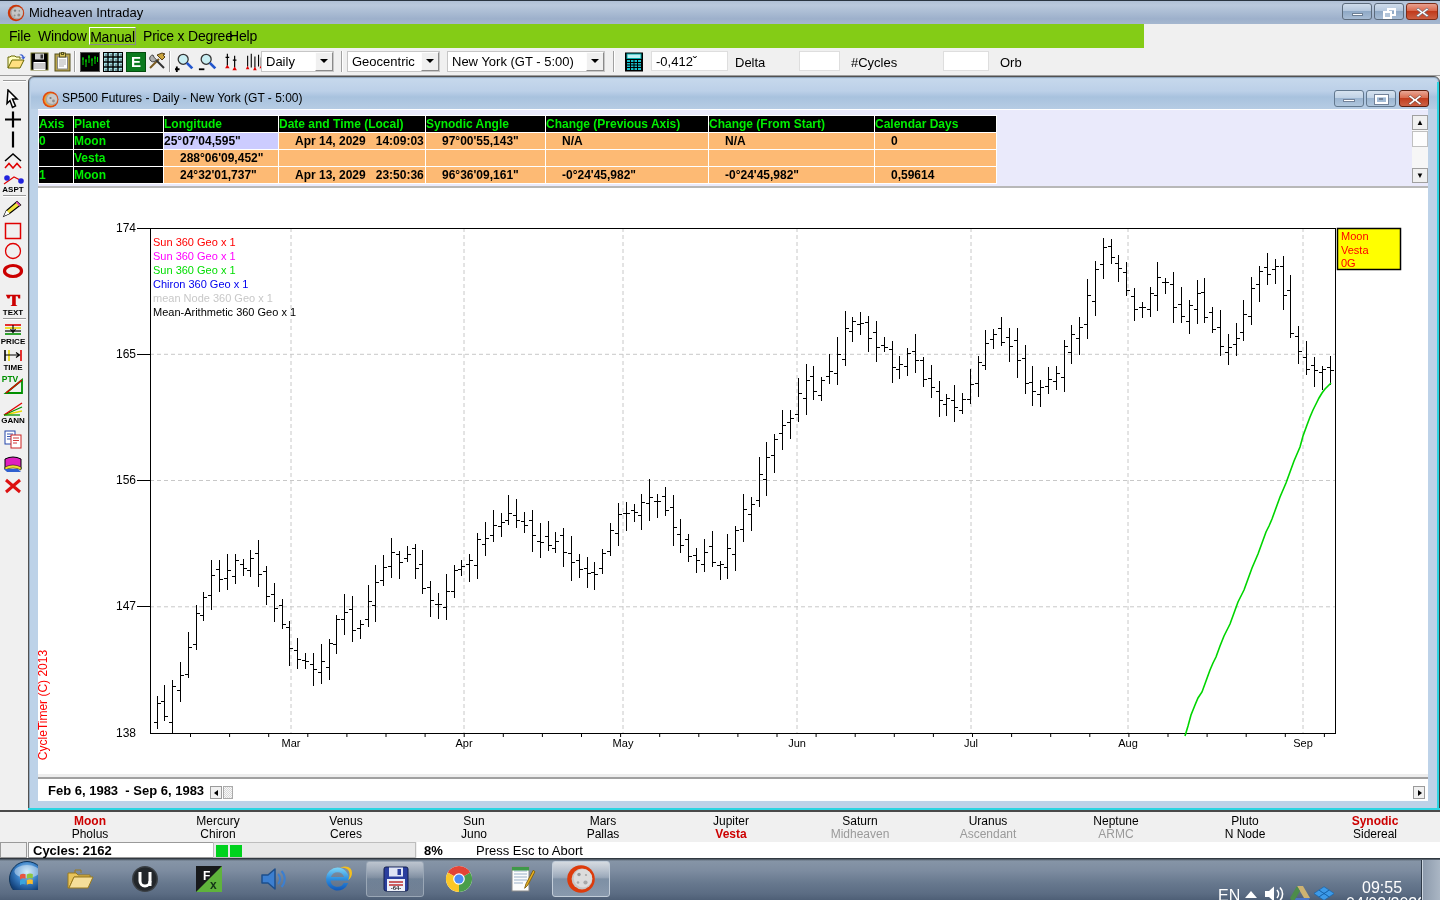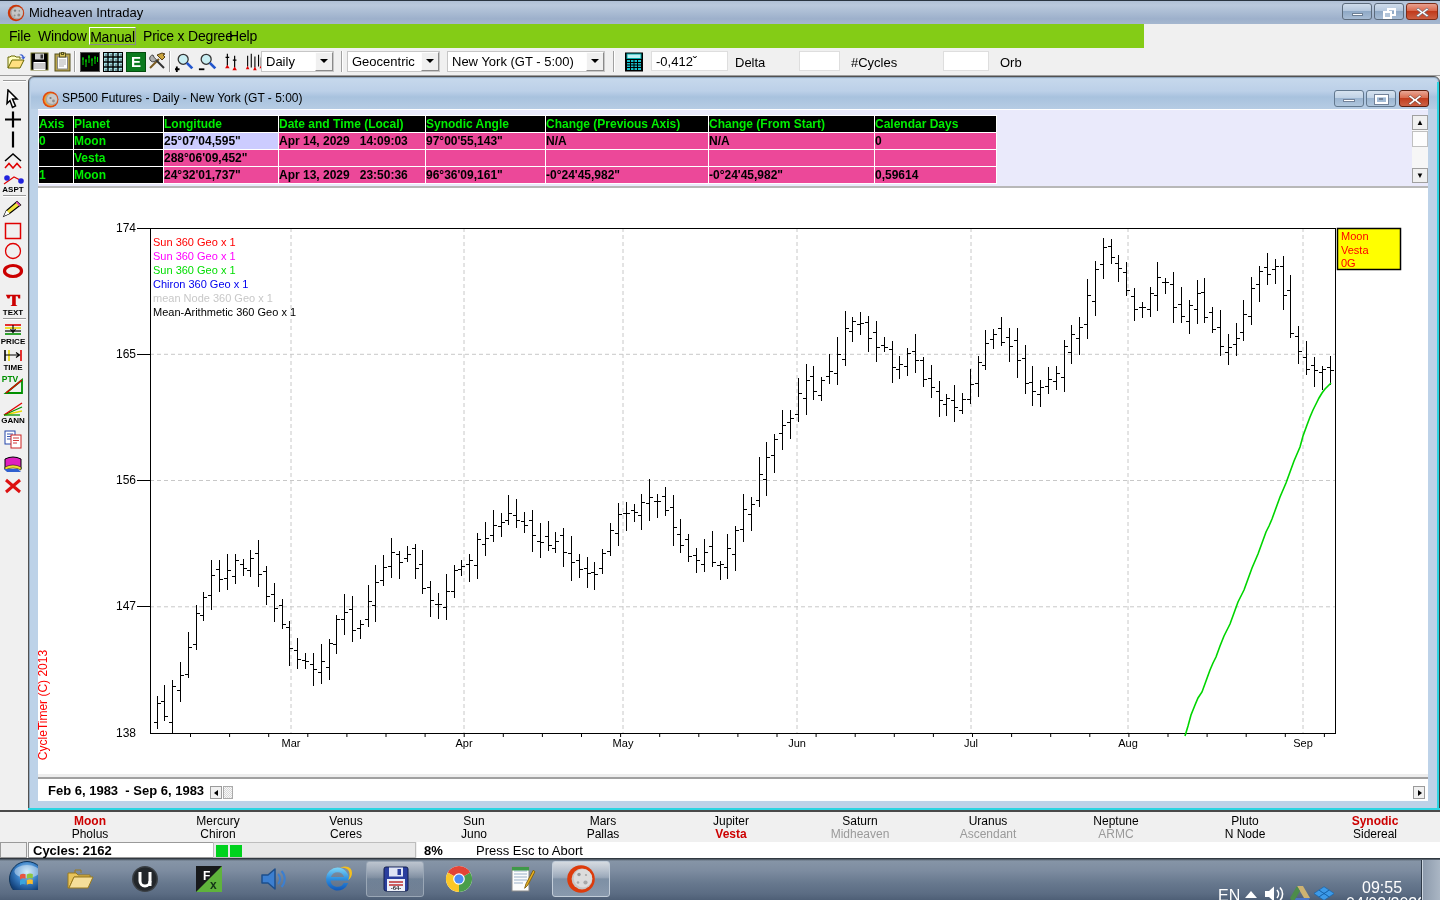--- a/index.html
+++ b/index.html
@@ -45,21 +45,21 @@
 </head>
 <body>
 <style>
 
 #tablewrap { position:absolute; left:38px; top:110px; width:1390px; height:78px; background:#eaeafb; border-bottom:2px solid #b8b8b8; }
 #dtable { position:absolute; left:0; top:5px; border-collapse:collapse; table-layout:fixed; font-size:12px; font-weight:bold; }
 #dtable td { border:1px solid #fff; height:16px; padding:0; text-align:left; overflow:hidden; white-space:nowrap; }
 #dtable tr { height:17px; }
 #dtable .hd { background:#000; color:#00ee00; }
 #dtable .blk { background:#000; color:#00ee00; }
-#dtable .dat { background:#ec4899; color:#000; }
+#dtable .dat { background:#fdba74; color:#000;padding-left:16px; }
 #dtable .sel { background:#ccccff; color:#000; }
 #vsb { position:absolute; left:1374px; top:5px; width:16px; height:68px; background:#f6f6f6; }
 .sbbtn { position:absolute; left:0; width:16px; height:15px; background:#f0f0f0; border:1px solid #a0a0a0; font-size:8px; text-align:center; line-height:13px; color:#000; }
 
 #chartsvg { position:absolute; left:0px; top:0px; }
 
 #datebar { position:absolute; left:38px; top:777px; width:1390px; height:24px; background:#fff; border-top:2px solid #a0a0a0; box-shadow:0 -3px 0 #ededed; font-size:13px; }
 #datebar .dtext { position:absolute; left:10px; top:4px; font-weight:bold; color:#000; }
 .hsbtn { position:absolute; top:7px; width:12px; height:13px; background:#f0f0f0; border:1px solid #9a9a9a; }
 .hsbtn:after { content:""; position:absolute; top:3px; width:0; height:0; border-top:3px solid transparent; border-bottom:3px solid transparent; }

